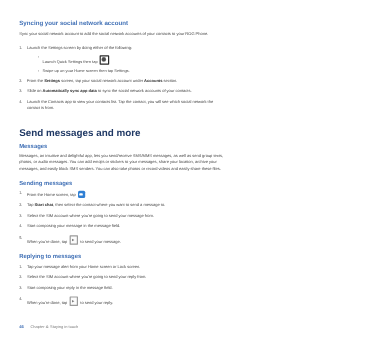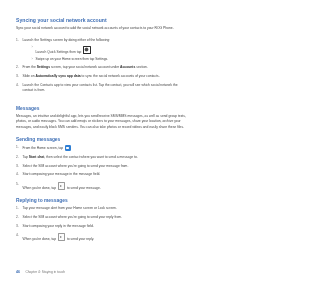--- a/index.html
+++ b/index.html
@@ -211,20 +211,21 @@
     <li>
       <span>Slide on </span><b>Automatically sync app data</b><span> to sync the social network accounts of your contacts.</span>
     </li>
     <li>
       <span>Launch the Contacts app to view your contacts list. Tap the contact, you will see which social network the contact is from.</span>
     </li>
   </ol>
 
   <div class="gap-lg"></div>
 
+  <h1 class="h-main">Send messages and more</h1>
 
   <h3 class="h-3">Messages</h3>
 
   <p class="para">Messages, an intuitive and delightful app, lets you send/receive SMS/MMS messages, as well as send group texts, photos, or audio messages. You can add emojis or stickers to your messages, share your location, archive your messages, and easily block SMS senders. You can also take photos or record videos and easily share these files.</p>
 
   <div class="gap-sm"></div>
 
   <h3 class="h-3">Sending messages</h3>
 
   <ol class="steps">

